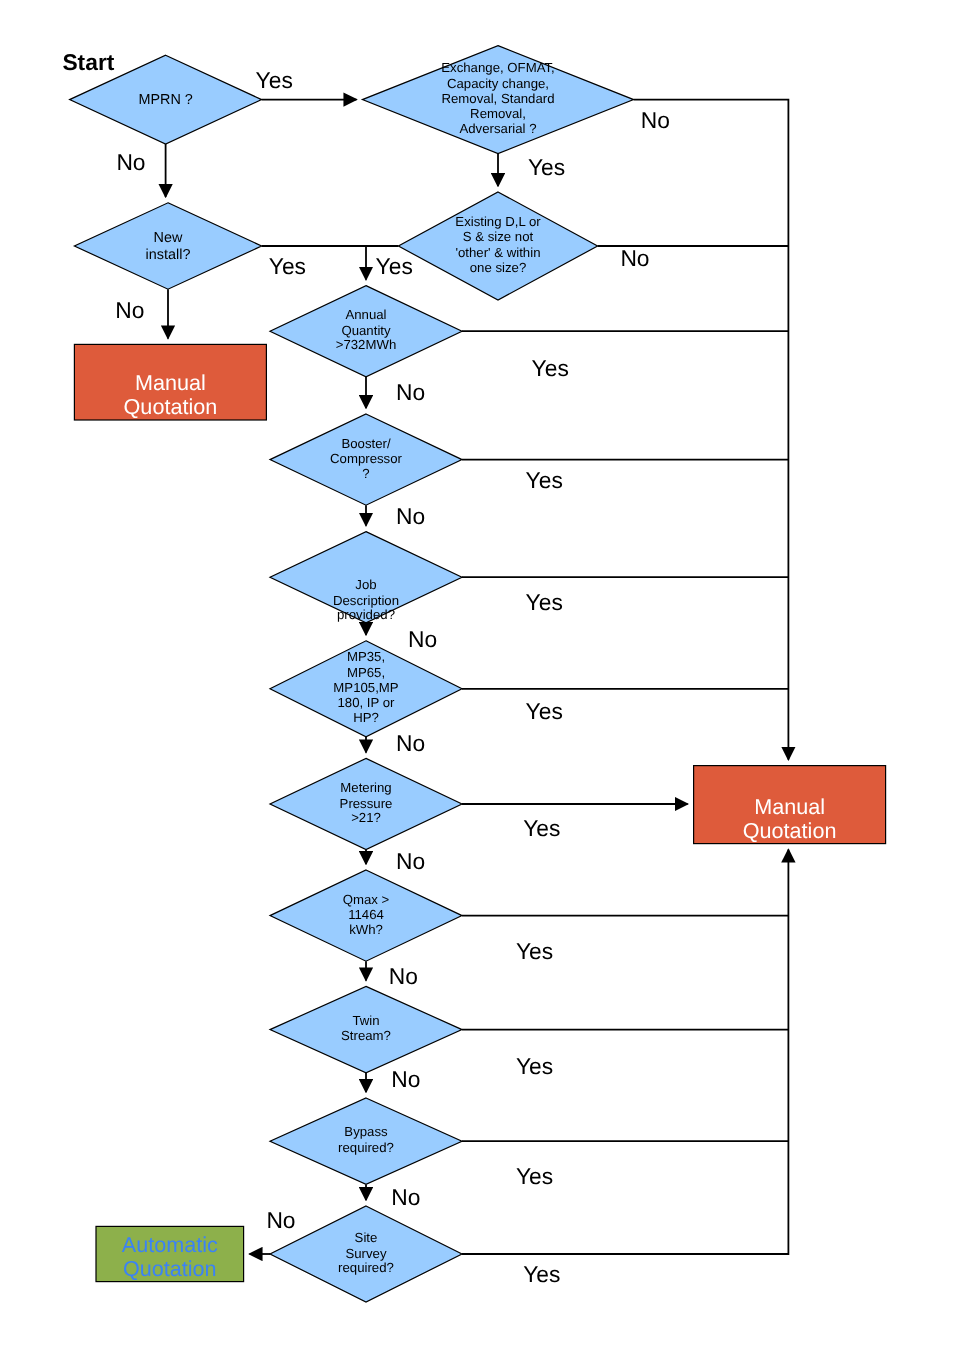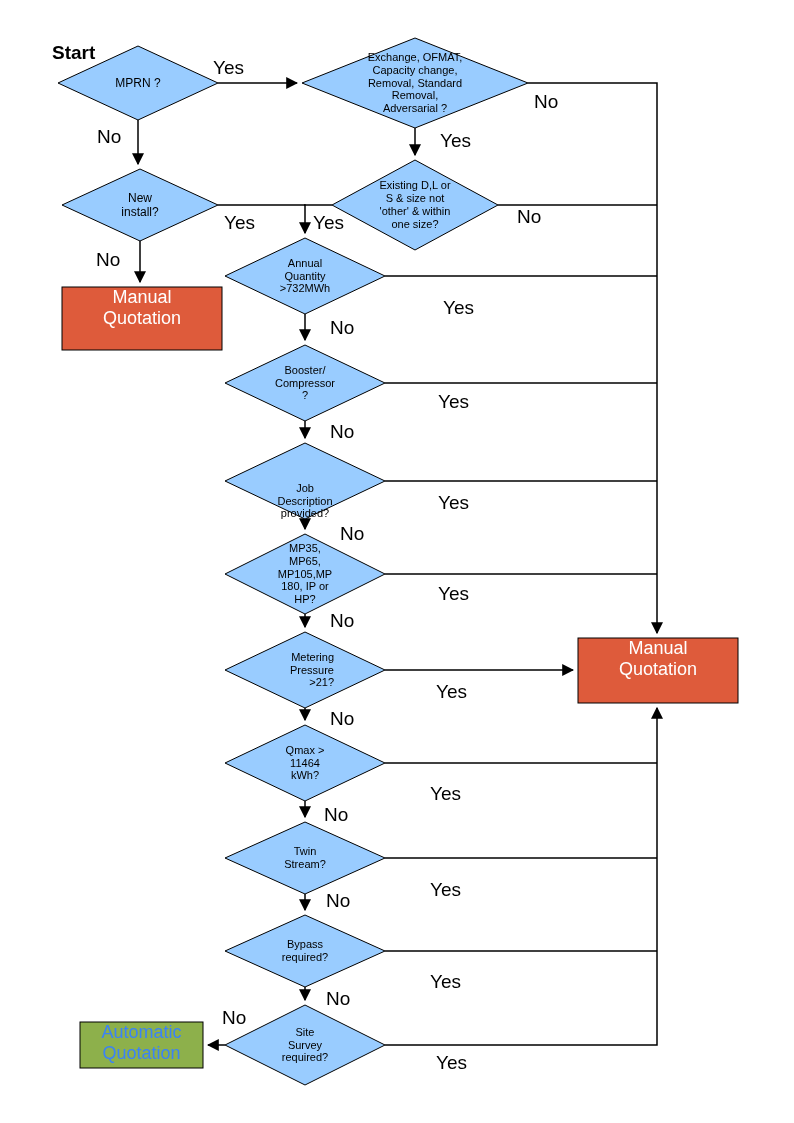--- a/index.html
+++ b/index.html
@@ -11,21 +11,21 @@
   .arrow { marker-end:url(#arrowhead); }
   .diamond { fill:#99CCFF; stroke:#000000; stroke-width:1; }
   .box { stroke:#000000; stroke-width:1; }
   .box.manual { fill:#DE5B3B; }
   .box.auto { fill:#8DB04B; }
   #start-label { position:absolute; font-size:19px; font-weight:bold; }
   .node-label { position:absolute; display:flex; align-items:center; justify-content:center;
                 text-align:center; font-size:11px; line-height:1.18; }
   .node-label > span { display:block; overflow-wrap:break-word; }
   .edge-label { position:absolute; font-size:19px; }
-  .box-label { position:absolute; display:flex; align-items:flex-start; justify-content:center;
+  .box-label { position:absolute; display:flex; align-items:flex-end; justify-content:center;
                text-align:center; line-height:1.15; }
   .box-label > span { display:block; }
   .manual-text { color:#FFFFFF; font-size:18px; }
   .auto-text { color:#3b82f6; font-size:18px; }
 </style>
 </head>
 <body>
 
 <div id="canvas">
 
@@ -102,21 +102,21 @@
   <div class="node-label" style="left:225px; top:345px; width:160px; height:76px;">
     <span style="width:64px;">Booster/ Compressor ?</span>
     </div>
   <div class="node-label" style="left:225px; top:443px; width:160px; height:76px;">
     <span style="width:64px;margin-top:40px;">Job Description provided?</span>
     </div>
   <div class="node-label" style="left:225px; top:534px; width:160px; height:80px;">
     <span style="width:60px;">MP35, MP65, MP105,MP180, IP or HP?</span>
     </div>
   <div class="node-label" style="left:225px; top:632px; width:160px; height:76px;">
-    <span style="width:58px;text-align:right;">Metering Pressure &gt;21?</span>
+    <span style="width:58px;">Metering Pressure &gt;21?</span>
     </div>
   <div class="node-label" style="left:225px; top:725px; width:160px; height:76px;">
     <span style="width:46px;">Qmax &gt; 11464 kWh?</span>
     </div>
   <div class="node-label" style="left:225px; top:822px; width:160px; height:72px;">
     <span style="width:50px;">Twin Stream?</span>
     </div>
   <div class="node-label" style="left:225px; top:915px; width:160px; height:72px;">
     <span style="width:52px;">Bypass required?</span>
     </div>

